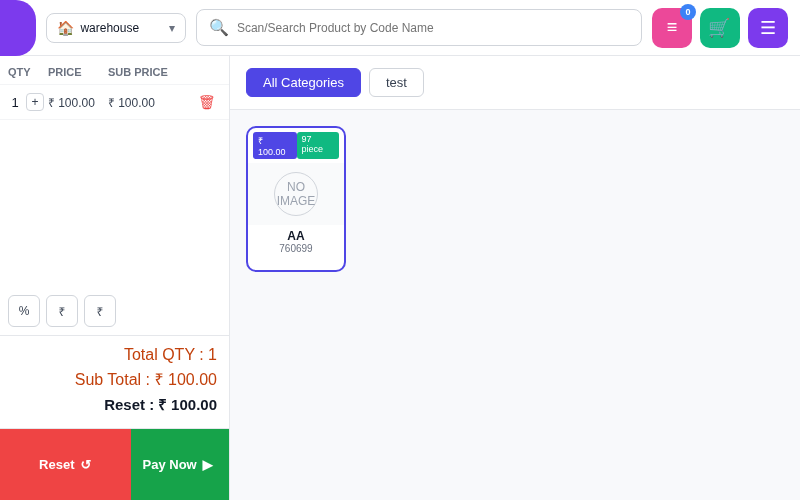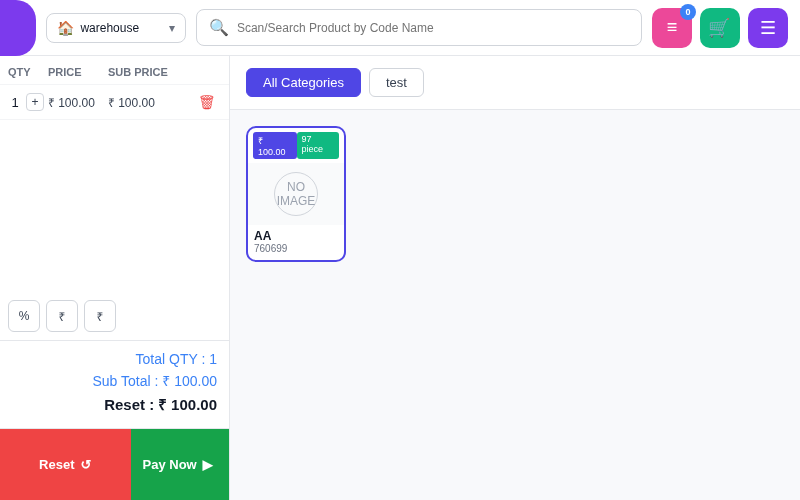--- a/index.html
+++ b/index.html
@@ -225,22 +225,22 @@
     }
 
     .totals {
       padding: 10px 12px;
       border-top: 1px solid #e5e7eb;
     }
 
     .totals-row {
       display: flex;
       justify-content: flex-end;
-      font-size: 14px;
-      color: #3b82f6;
+      font-size: 16px;
+      color: #c2410c;
       margin-bottom: 4px;
     }
 
     .totals-row.grand-total {
       font-size: 15px;
       font-weight: 700;
       color: #111827;
     }
 
     .action-buttons {
@@ -378,21 +378,22 @@
       border: 1px solid #d1d5db;
       display: flex;
       align-items: center;
       justify-content: flex-end;
       font-size: 12px;
       color: #9ca3af;
       text-align: center;
     }
 
     .product-info {
-      padding: 4px 6px 6px;
+      padding: 4px 6px 16px;
+      text-align: center;
     }
 
     .product-name {
       font-size: 12px;
       font-weight: 600;
       color: #111827;
     }
 
     .product-code {
       font-size: 10px;

